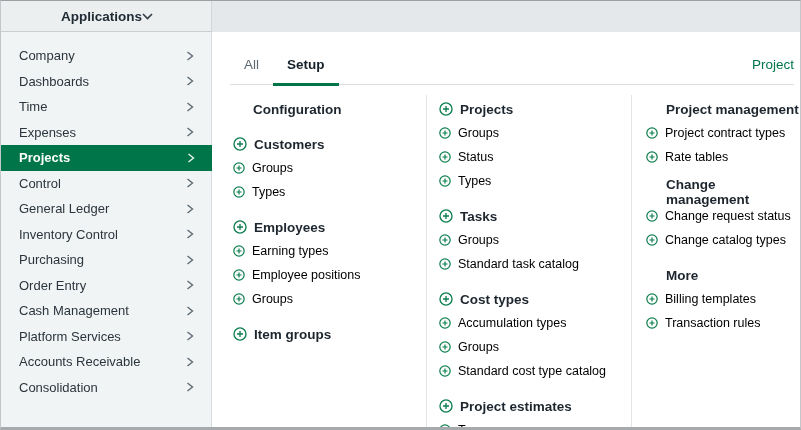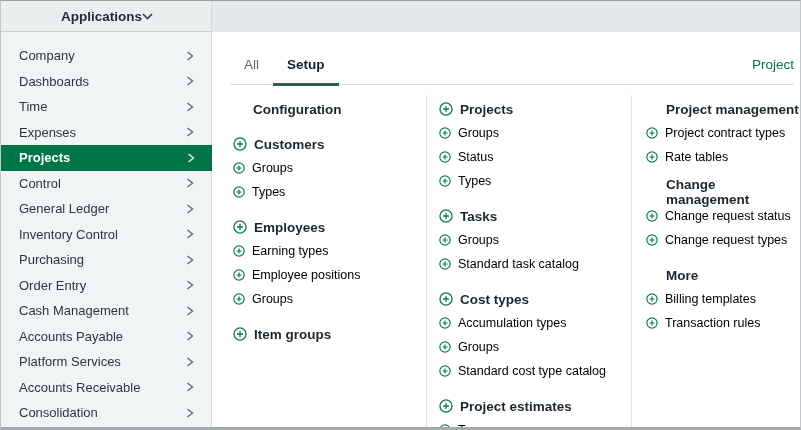--- a/index.html
+++ b/index.html
@@ -172,28 +172,20 @@
       <div class="side-item">
     <span class="side-label">Order Entry</span>
     <span class="chev">
       <svg width="8" height="10" viewBox="0 0 8 10">
             <polyline points="1.5,1 6.5,5 1.5,9" fill="none" stroke="#5f6b74" stroke-width="1.4"></polyline>
           </svg>
     </span>
   </div>
       <div class="side-item">
     <span class="side-label">Cash Management</span>
-    <span class="chev">
-      <svg width="8" height="10" viewBox="0 0 8 10">
-            <polyline points="1.5,1 6.5,5 1.5,9" fill="none" stroke="#5f6b74" stroke-width="1.4"></polyline>
-          </svg>
-    </span>
-  </div>
-      <div class="side-item">
-    <span class="side-label">Accounts Payable</span>
     <span class="chev">
       <svg width="8" height="10" viewBox="0 0 8 10">
             <polyline points="1.5,1 6.5,5 1.5,9" fill="none" stroke="#5f6b74" stroke-width="1.4"></polyline>
           </svg>
     </span>
   </div>
       <div class="side-item">
     <span class="side-label">Platform Services</span>
     <span class="chev">
       <svg width="8" height="10" viewBox="0 0 8 10">
@@ -475,21 +467,21 @@
     </span>
     <span class="item-label">Change request status</span>
   </div>
             <div class="row">
     <span class="plus">
       <svg width="12" height="12" viewBox="0 0 16 16">
         <circle cx="8" cy="8" r="6.9" fill="none" stroke="#0b7d4d" stroke-width="1.6"></circle>
         <path d="M8 4.6 v6.8 M4.6 8 h6.8" stroke="#0b7d4d" stroke-width="1.6" fill="none"></path>
       </svg>
     </span>
-    <span class="item-label">Change request types</span>
+    <span class="item-label">Change catalog types</span>
   </div>
           </div>
           <div class="group">
             <div class="row">
     <span class="group-title plain">More</span>
   </div>
             <div class="row">
     <span class="plus">
       <svg width="12" height="12" viewBox="0 0 16 16">
         <circle cx="8" cy="8" r="6.9" fill="none" stroke="#0b7d4d" stroke-width="1.6"></circle>

